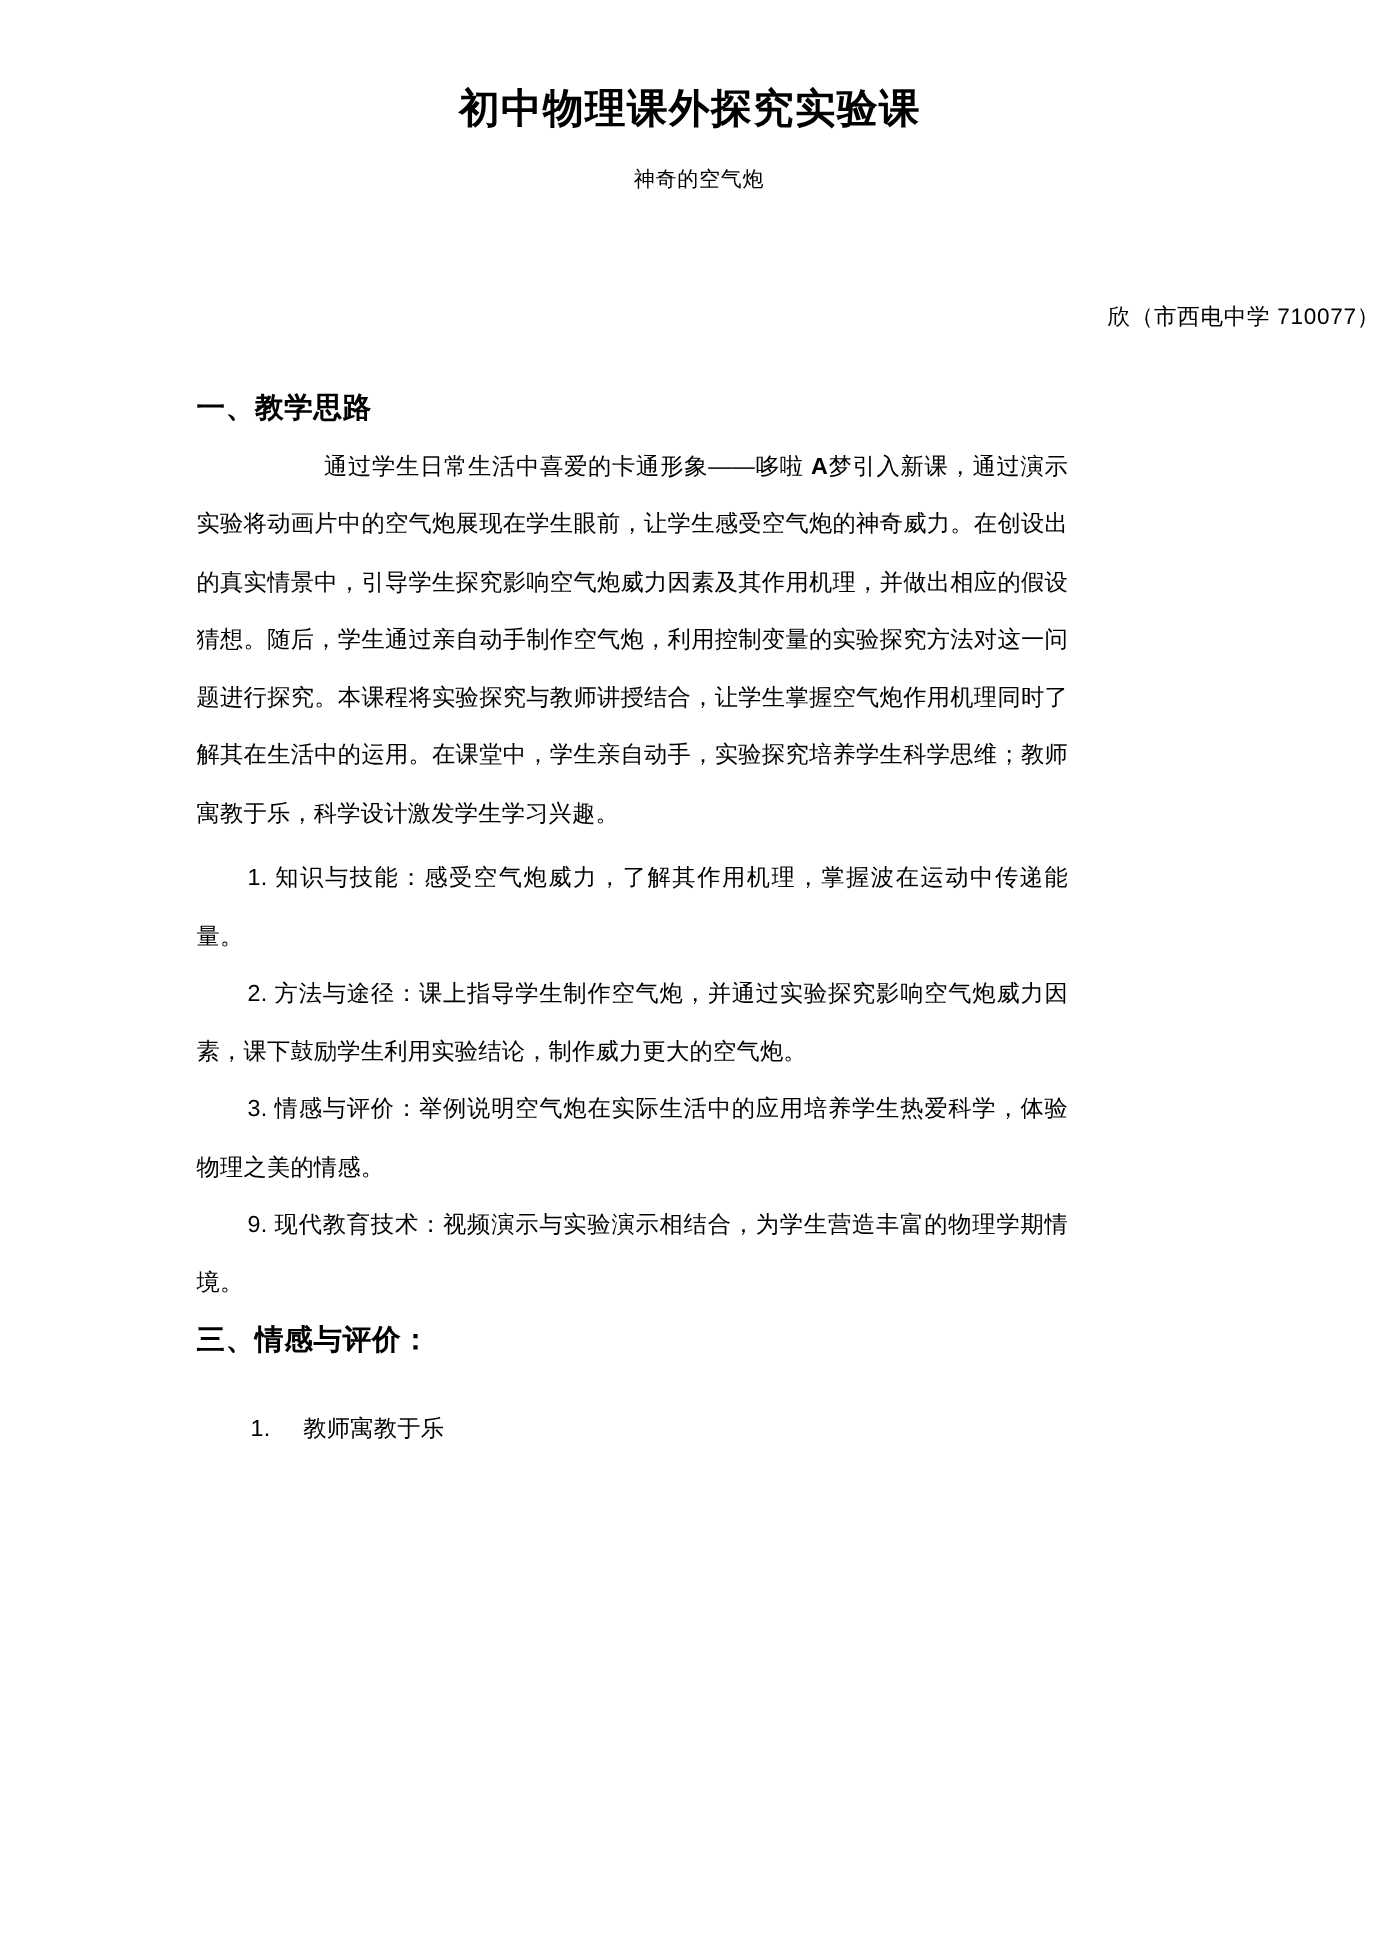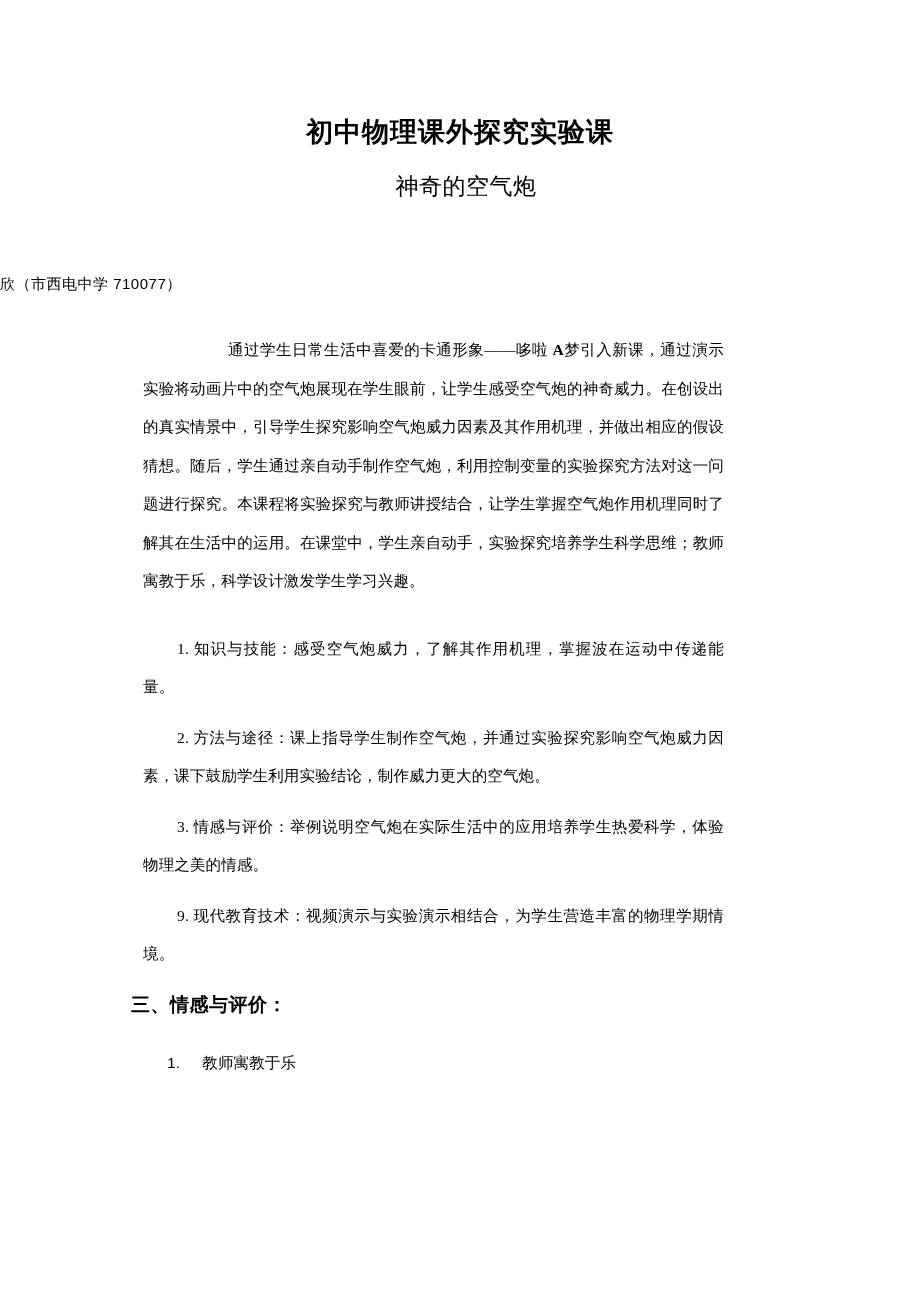--- a/index.html
+++ b/index.html
@@ -19,43 +19,44 @@
     position: relative;
     width: 920px;
     height: 1303px;
     box-sizing: border-box;
     padding: 0;
     background: #fff;
   }
 
   
   .title-block {
-    padding-top: 116px;
+    padding-top: 56px;
     text-align: center;
   }
   .doc-title {
     font-size: 27px;
     font-weight: 700;
     letter-spacing: 1px;
     line-height: 1.25;
     margin: 0;
   }
   .doc-subtitle {
-    font-size: 23px;
+    font-size: 14px;
     font-weight: 400;
     letter-spacing: 0.5px;
     margin: 22px 0 0 12px;
     line-height: 1.3;
+    font-family: Liberation Mono, monospace;
   }
   .doc-author {
     font-size: 15px;
     font-weight: 400;
     letter-spacing: 0.5px;
     margin: 72px 0 0 0;
-    text-align: left;
+    text-align: right;
     line-height: 1.3;
   }
 
   
   .content {
     margin-top: 38px;
     padding-left: 131px;
     padding-right: 208px;
   }
   .section-heading {
@@ -66,24 +67,23 @@
     letter-spacing: 0.5px;
     white-space: nowrap;
   }
   .heading-gap-after { margin-bottom: 6px; }
 
   .para {
     font-size: 15.5px;
     line-height: 38.5px;
     text-align: justify;
     text-justify: inter-ideograph;
-    margin: 12px;
+    margin: 0;
     width: 581px;
     letter-spacing: 0.15px;
-    font-family: Liberation Serif, serif;
   }
   .para.indent-1 { text-indent: 85px; }
   .para.indent-2 { text-indent: 34px; }
 
   .spacer-sm { height: 5px; }
   .spacer-lg { height: 26px; }
 
   .bold-latin { font-weight: 700; }
 
   .last-item {
@@ -101,20 +101,21 @@
 <div class="page">
 
   <div class="title-block">
     <h1 class="doc-title">初中物理课外探究实验课</h1>
     <div class="doc-subtitle">神奇的空气炮</div>
     <div class="doc-author">欣（市西电中学 710077）</div>
   </div>
 
   <div class="content">
 
+    <div class="section-heading heading-gap-after">一、教学思路</div>
 
     <p class="para indent-1"><span>通过学生日常生活中喜爱的卡通形象——哆啦 </span><span class="bold-latin">A</span><span>梦引入新课，通过演示实验将动画片中的空气炮展现在学生眼前，让学生感受空气炮的神奇威力。在创设出的真实情景中，引导学生探究影响空气炮威力因素及其作用机理，并做出相应的假设猜想。随后，学生通过亲自动手制作空气炮，利用控制变量的实验探究方法对这一问题进行探究。本课程将实验探究与教师讲授结合，让学生掌握空气炮作用机理同时了解其在生活中的运用。在课堂中，学生亲自动手，实验探究培养学生科学思维；教师寓教于乐，科学设计激发学生学习兴趣。</span></p>
 
     <div class="spacer-sm"></div>
 
 
     <p class="para indent-2">1. 知识与技能：感受空气炮威力，了解其作用机理，掌握波在运动中传递能量。</p>
 
     <p class="para indent-2">2. 方法与途径：课上指导学生制作空气炮，并通过实验探究影响空气炮威力因素，课下鼓励学生利用实验结论，制作威力更大的空气炮。</p>
 

